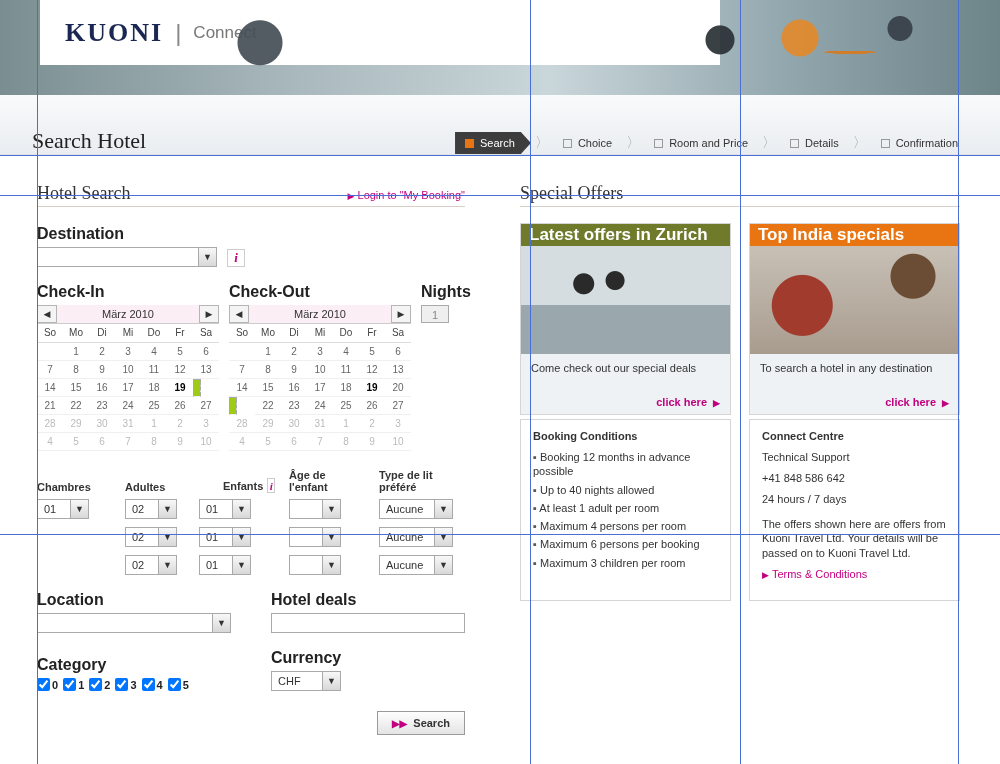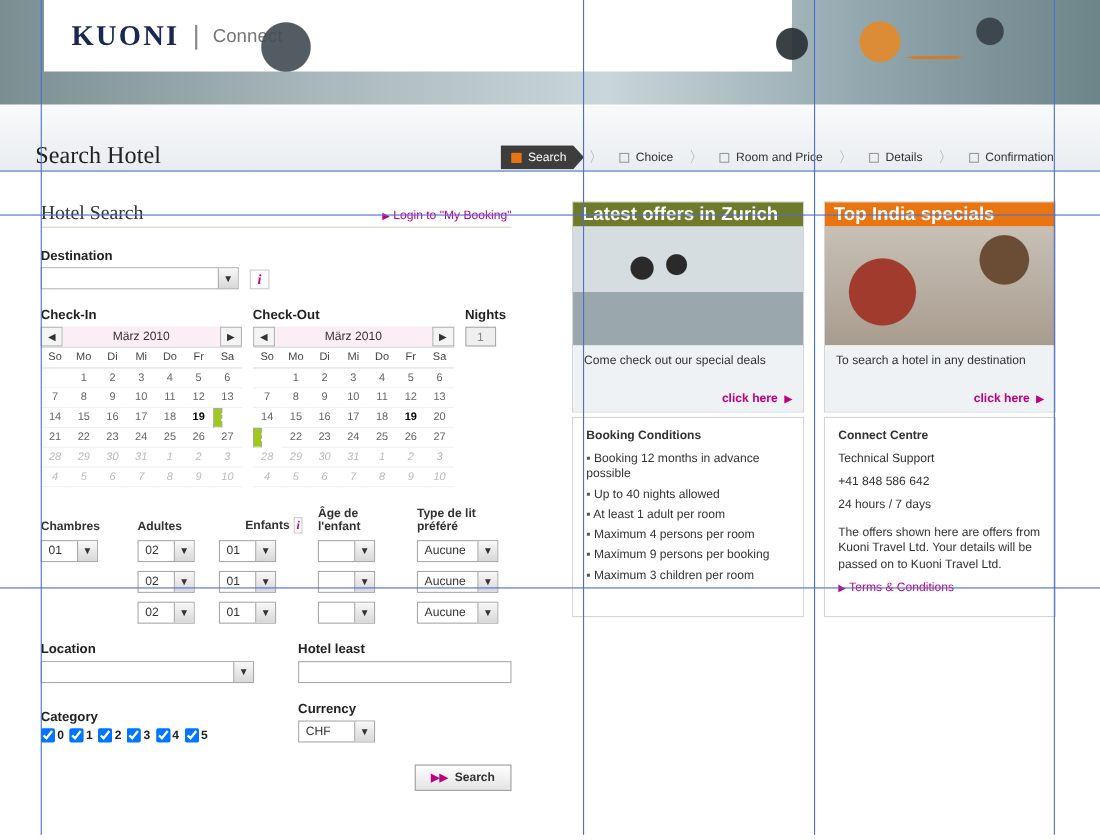--- a/index.html
+++ b/index.html
@@ -80,21 +80,21 @@
   
   .content { display: flex; padding: 0; }
   .leftcol { width: 495px; padding: 28px 30px 40px 37px; }
   .rightcol { width: 505px; padding: 28px 40px 40px 25px; }
 
   .hotel-search-head { display: flex; align-items: baseline; justify-content: space-between; border-bottom: 1px solid #d7d0c6; padding-bottom: 2px; margin-bottom: 18px; }
   .section-title { font-family: Georgia, serif; font-size: 18px; color: #333; font-weight: normal; }
   .login-link { color: #c1007f; font-size: 11px; }
   .login-link .tri { color: #c1007f; font-size: 9px; margin-right: 3px; }
 
-  label, .lbl { font-weight: bold; color: #222; font-size: 12px; }
+  label, .lbl { font-weight: bold; color: #222; font-size: 16px; }
 
   .field-row { margin-bottom: 16px; }
   .dest-row { display: flex; align-items: flex-end; gap: 10px; }
   .combo { display: flex; border: 1px solid #a9a9a9; height: 20px; background: #fff; }
   .combo input { border: none; flex: 1; font-size: 11px; padding: 0 4px; outline: none; }
   .combo .arrow {
     width: 18px; background: linear-gradient(#f8f8f8,#d8d8d8);
     border-left: 1px solid #a9a9a9;
     display: flex; align-items: center; justify-content: center; font-size: 9px; color: #333;
   }
@@ -110,21 +110,21 @@
   .nights-col { width: 44px; }
   .cal-header { display: flex; align-items: center; border-bottom: 1px solid #ccc; margin-top: 4px; }
   .cal-nav {
     width: 20px; height: 18px; border: 1px solid #b5b5b5;
     display: flex; align-items: center; justify-content: center; font-size: 9px; color: #333; background: #f4f4f4;
   }
   .cal-month { flex: 1; text-align: center; font-size: 11px; background: #fbeef5; height: 18px; line-height: 18px; }
   table.cal { width: 100%; border-collapse: collapse; font-size: 10px; }
   table.cal th, table.cal td { width: 14.28%; height: 18px; text-align: center; color: #666; font-weight: normal; border-bottom: 1px solid #f0f0f0; }
   table.cal th { color: #444; border-bottom: 1px solid #ddd; }
-  table.cal td.dim { color: #bbb; font-style: italic; }
+  table.cal td.dim { color: #bbb; }
   table.cal td.strong { color: #000; font-weight: bold; }
   table.cal td.sel { background: #9ecb14; color: #fff; font-weight: bold; }
 
   .nights-box {
     border: 1px solid #a9a9a9; height: 18px; width: 28px; text-align: center;
     background: #efefef; color: #888; margin-top: 4px; line-height: 18px; font-size: 11px;
   }
 
   .guest-grid { margin-top: 18px; }
   .guest-head { display: flex; gap: 14px; align-items: flex-end; margin-bottom: 6px; }
@@ -502,21 +502,21 @@
 
     <div class="loc-row">
       <div class="loc-col">
         <div class="lbl">Location</div>
         <div class="combo" style="width:100%;margin-top:4px;">
           <input style="">
           <div class="arrow">▼</div>
         </div>
       </div>
       <div class="loc-col">
-        <div class="lbl">Hotel least</div>
+        <div class="lbl">Hotel deals</div>
         <input class="plain-input" style="margin-top: 4px;">
       </div>
     </div>
 
     <div class="cat-row">
       <div class="cat-col">
         <div class="lbl">Category</div>
         <div class="stars" id="stars-row">
             <label class="starbox">
               <input type="checkbox" checked="" style="">
@@ -555,20 +555,23 @@
 
     <div class="search-btn-row">
       <div class="search-btn">
         <span class="dbl">▶▶</span>
         <span>Search</span>
       </div>
     </div>
   </div>
 
   <div class="rightcol">
+    <div class="sp-title-row">
+      <span class="section-title">Special Offers</span>
+    </div>
     <div class="offer-grid" id="offer-grid">
         <div class="offer green">
           <div class="ohdr">Latest offers in Zurich</div>
           <div class="oimg"></div>
           <div class="obody">
             <div>Come check out our special deals</div>
             <a class="olink">click here <span class="tri">▶</span></a>
           </div>
         </div>
         <div class="offer orange">
@@ -582,21 +585,21 @@
       </div>
 
     <div class="info-grid">
       <div class="info-box">
         <h4>Booking Conditions</h4>
         <ul id="booking-list">
             <li>Booking 12 months in advance possible</li>
             <li>Up to 40 nights allowed</li>
             <li>At least 1 adult per room</li>
             <li>Maximum 4 persons per room</li>
-            <li>Maximum 9 persons per booking</li>
+            <li>Maximum 6 persons per booking</li>
             <li>Maximum 3 children per room</li>
           </ul>
       </div>
       <div class="info-box">
         <h4>Connect Centre</h4>
         <p>Technical Support</p>
         <p>+41 848 586 642</p>
         <p style="margin-bottom:10px;">24 hours / 7 days</p>
         <p>The offers shown here are offers from Kuoni Travel Ltd. Your details will be passed on to Kuoni Travel Ltd.</p>
         <p><a class="tc-link"><span class="tri">▶</span><span>Terms &amp; Conditions</span></a></p>

